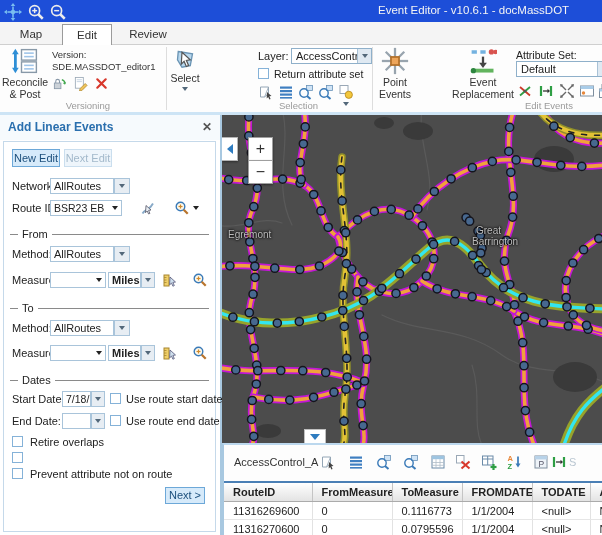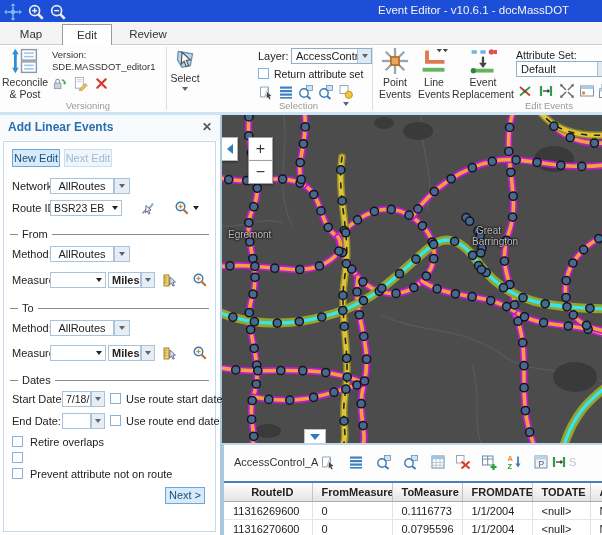--- a/index.html
+++ b/index.html
@@ -43,21 +43,21 @@
   
   .lp { position:absolute; left:0; top:115px; width:222px; height:420px; background:#fff; border-right:2px solid #a8c8e0; }
   .lp-header { position:absolute; left:0; top:0; width:100%; height:25px; background:#f6fafd; }
   .lp-title { position:absolute; left:8px; top:5px; font-size:12px; font-weight:bold; color:#2a6fae; }
   .lp-close { position:absolute; right:8px; top:5px; font-size:12px; color:#555; font-weight:bold; cursor:default; }
   .lp-box { position:absolute; left:3px; right:4px; top:26px; bottom:3px; border:1px solid #c5d9ea;padding-left:40px; }
   .lbl { position:absolute; font-size:11px; color:#222; line-height:16px; white-space:nowrap; }
   .pbtn { position:absolute; height:18px; font-size:11px; text-align:center; line-height:16px; background:#d6eafa; border:1px solid #6da8d8; color:#1c4f7c; }
   .pbtn.disabled { background:#eef5fb; border-color:#cadeee; color:#a3b9cb; }
   .sel { position:absolute; display:flex; height:16px; background:#fff; border:1px solid #a9c4da; }
-  .sel .st { flex:1; font-size:11px; line-height:14px; padding:0 3px; white-space:nowrap; overflow:hidden;text-align:center; }
+  .sel .st { flex:1; font-size:11px; line-height:14px; padding:0 3px; white-space:nowrap; overflow:hidden; }
   .selbtn { position:absolute; width:16px; height:16px; background:#e7edf3; border:1px solid #a9c4da; display:flex; align-items:center; justify-content:center; }
   .cmb { position:absolute; display:flex; height:16px; background:#fff; border:1px solid #a9c4da; align-items:center; }
   .cmb .st { flex:1; font-size:10.5px; padding:0 3px; white-space:nowrap; overflow:hidden; }
   .cmb .car { margin-right:3px; }
   .sec { position:absolute; left:6px; right:6px; display:flex; align-items:center; }
   .sec .ln { height:1px; background:#8a8a8a; }
   .sec .ln.a { width:8px; } .sec .ln.b { flex:1; }
   .sec .sl { font-size:11px; color:#222; padding:0 4px; }
 
   
@@ -248,31 +248,20 @@
             <g stroke="#98a4ae" stroke-width="1.3">
               <line x1="8" y1="0.5" x2="8" y2="15.5"></line>
               <line x1="0.5" y1="8" x2="15.5" y2="8"></line>
               <line x1="2.7" y1="2.7" x2="13.3" y2="13.3"></line>
               <line x1="13.3" y1="2.7" x2="2.7" y2="13.3"></line>
             </g>
             <rect x="5.7" y="5.7" width="4.6" height="4.6" fill="#eda55a" stroke="#b2702a"></rect>
           </svg>
         </i>
       <span>Point Events</span>
-    </div>
-    <div class="bigbtn" style="left:416px; width:36px">
-      <i class="ic s28">
-          <svg viewBox="0 0 16 16" xmlns="http://www.w3.org/2000/svg">
-            <path d="M4 2V8.5H14" fill="none" stroke="#dd7a50" stroke-width="2.2"></path>
-            <line x1="1.5" y1="13" x2="14" y2="13" stroke="#62b45e" stroke-width="2.2"></line>
-            <path d="M9.5 1.2l1.5 1.8 1.5-1.8z" fill="#444"></path>
-            <path d="M13 1.2l1.5 1.8L16 1.2z" fill="#444"></path>
-          </svg>
-        </i>
-      <span>Line Events</span>
     </div>
     <div class="bigbtn" style="left:452px; width:62px">
       <i class="ic s28">
           <svg viewBox="0 0 16 16" xmlns="http://www.w3.org/2000/svg">
             <line x1="1.5" y1="2.8" x2="11" y2="2.8" stroke="#74b2e0" stroke-width="2" stroke-dasharray="3 2"></line>
             <circle cx="12.8" cy="2.8" r="1.5" fill="#d9534f"></circle>
             <circle cx="15.2" cy="2.8" r="1.3" fill="#d9534f"></circle>
             <path d="M8 5.5v4.5" stroke="#444" stroke-width="1.3" fill="none"></path>
             <path d="M5.8 9l2.2 3 2.2-3z" fill="#444"></path>
             <line x1="1.5" y1="13.5" x2="14" y2="13.5" stroke="#62b45e" stroke-width="2.2"></line>
@@ -783,21 +772,21 @@
               <line x1="13" y1="3" x2="13" y2="13" stroke="#2e9e44" stroke-width="2.2"></line>
               <line x1="5" y1="8" x2="10.5" y2="8" stroke="#333" stroke-width="1.3"></line>
               <path d="M9.5 5.8L12 8l-2.5 2.2z" fill="#333"></path>
             </svg>
           </span></span>
       <span class="bp-more">S</span>
     </div>
     <table class="attr">
       <thead>
           <tr>
-            <th style="width: 88px; text-align: center;">RouteID</th>
+            <th style="width: 88px;">RouteID</th>
             <th style="width: 80px;">FromMeasure</th>
             <th style="width: 70px;">ToMeasure</th>
             <th style="width: 70px;">FROMDATE</th>
             <th style="width: 58px;">TODATE</th>
             <th style="width: 90px;">AC</th>
           </tr>
         </thead>
       <tbody>
           <tr>
             <td>11316269600</td>

